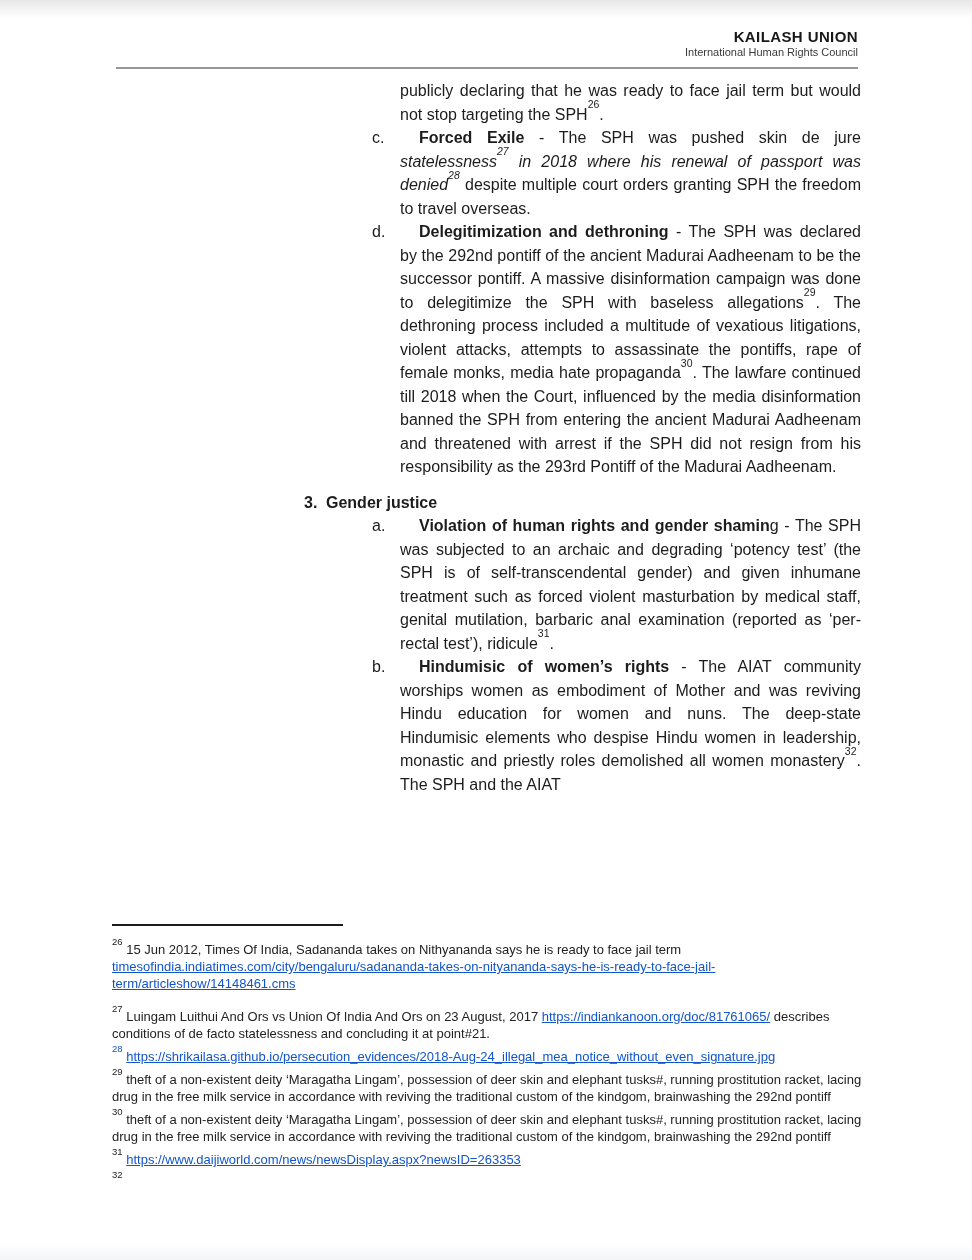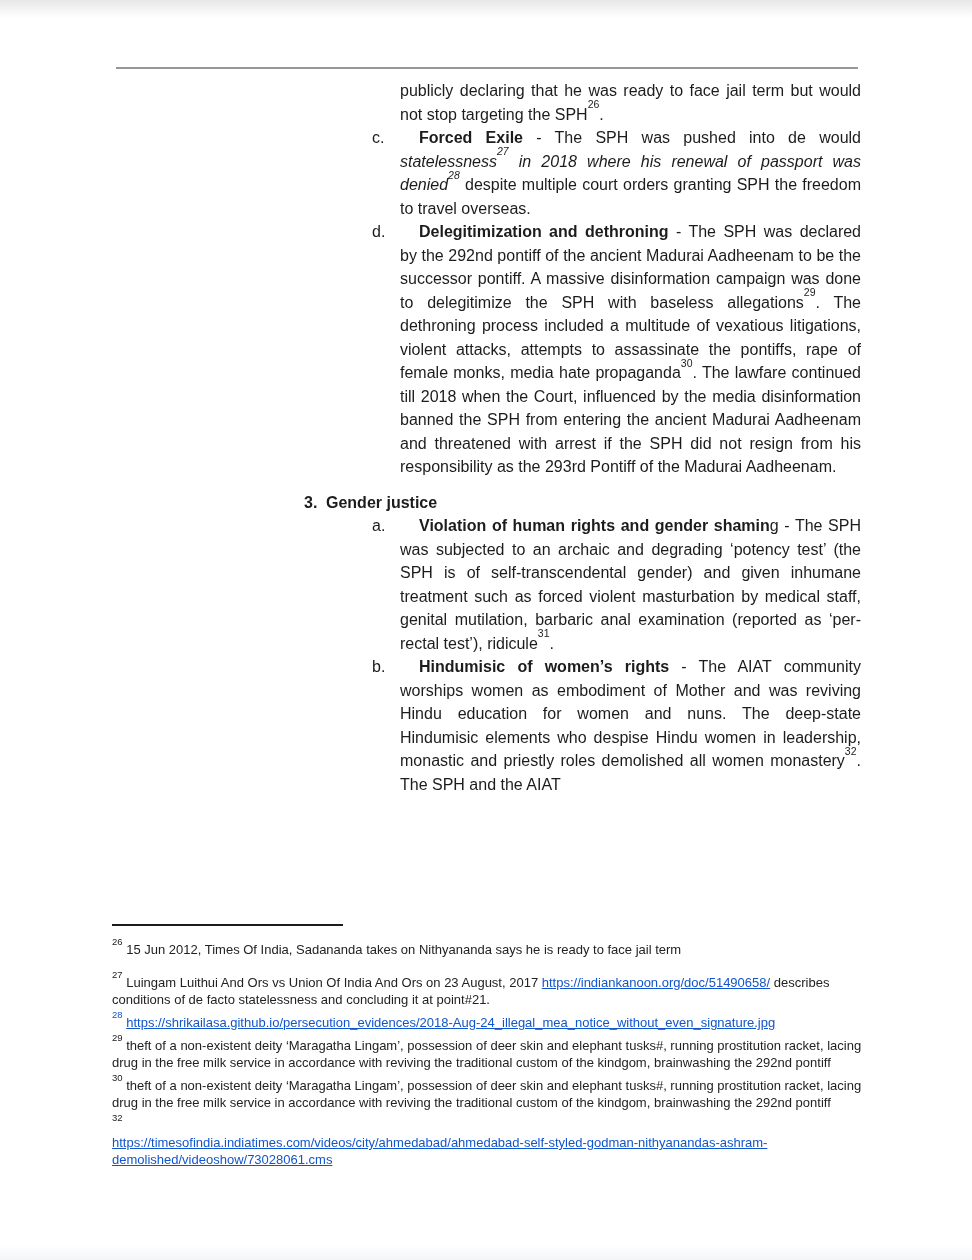--- a/index.html
+++ b/index.html
@@ -44,28 +44,32 @@
   .footnotes sup{font-size:9.5px;line-height:0;position:relative;top:-4px;}
   a.link{color:#1155cc;text-decoration:underline;overflow-wrap:anywhere;cursor:pointer;}
   sup.suplink{color:#1155cc;}
 </style>
 </head>
 <body>
 
 <div class="page">
   <div class="edge-top"></div>
 
+  <header class="doc-header">
+    <div class="org-name">KAILASH UNION</div>
+    <div class="org-sub">International Human Rights Council</div>
+  </header>
   <div class="header-rule"></div>
 
   <main class="content">
     <p class="cont-para"><span>publicly declaring that he was ready to face jail term but would not stop targeting the SPH</span><sup class="sup">26</sup><span>.</span></p>
 
     <div class="li">
       <span class="marker">c.</span>
-      <span><span class="b">Forced Exile</span><span> - The SPH was pushed into de would </span><span class="i">statelessness</span><sup class="i">27</sup><span class="i"> in 2018 where his renewal of passport was denied</span><sup class="i">28</sup><span> despite multiple court orders granting SPH the freedom to travel overseas.</span></span>
+      <span><span class="b">Forced Exile</span><span> - The SPH was pushed skin de jure </span><span class="i">statelessness</span><sup class="i">27</sup><span class="i"> in 2018 where his renewal of passport was denied</span><sup class="i">28</sup><span> despite multiple court orders granting SPH the freedom to travel overseas.</span></span>
     </div>
 
     <div class="li">
       <span class="marker">d.</span>
       <span><span class="b">Delegitimization and dethroning</span><span> - The SPH was declared by the 292nd pontiff of the ancient Madurai Aadheenam to be the successor pontiff. A massive disinformation campaign was done to delegitimize the SPH with baseless allegations</span><sup class="sup">29</sup><span>. The dethroning process included a multitude of vexatious litigations, violent attacks, attempts to assassinate the pontiffs, rape of female monks, media hate propaganda</span><sup class="sup">30</sup><span>. The lawfare continued till 2018 when the Court, influenced by the media disinformation banned the SPH from entering the ancient Madurai Aadheenam and threatened with arrest if the SPH did not resign from his responsibility as the 293rd Pontiff of the Madurai Aadheenam.</span></span>
     </div>
 
     <div class="sec-heading">
       <span class="sec-num">3.</span>
       <span class="sec-title">Gender justice</span>
@@ -78,22 +82,23 @@
 
     <div class="li">
       <span class="marker">b.</span>
       <span><span class="b">Hindumisic of women’s rights</span><span> - The AIAT community worships women as embodiment of Mother and was reviving Hindu education for women and nuns. The deep-state Hindumisic elements who despise Hindu women in leadership, monastic and priestly roles demolished all women monastery</span><sup class="sup">32</sup><span>. The SPH and the AIAT</span></span>
     </div>
   </main>
 
   <div class="fn-sep"></div>
 
   <section class="footnotes">
-    <p class="fn gap"><sup class="sup">26</sup><span> 15 Jun 2012, Times Of India, Sadananda takes on Nithyananda says he is ready to face jail term</span><br></p>
-    <p class="fn"><sup class="sup">27</sup><span> Luingam Luithui And Ors vs Union Of India And Ors on 23 August, 2017 </span><a class="link" href="#">https://indiankanoon.org/doc/51490658/</a><span> describes conditions of de facto statelessness and concluding it at point#21.</span></p>
+    <p class="fn gap"><sup class="sup">26</sup><span> 15 Jun 2012, Times Of India, Sadananda takes on Nithyananda says he is ready to face jail term</span><br><a class="link" href="#">timesofindia.indiatimes.com/city/bengaluru/sadananda-takes-on-nityananda-says-he-is-ready-to-face-jail-term/articleshow/14148461.cms</a></p>
+    <p class="fn"><sup class="sup">27</sup><span> Luingam Luithui And Ors vs Union Of India And Ors on 23 August, 2017 </span><a class="link" href="#">https://indiankanoon.org/doc/81761065/</a><span> describes conditions of de facto statelessness and concluding it at point#21.</span></p>
     <p class="fn"><sup class="suplink">28</sup><span> </span><a class="link" href="#">https://shrikailasa.github.io/persecution_evidences/2018-Aug-24_illegal_mea_notice_without_even_signature.jpg</a></p>
     <p class="fn"><sup class="sup">29</sup><span> theft of a non-existent deity ‘Maragatha Lingam’,  possession of deer skin and elephant tusks#, running prostitution racket, lacing drug in the free milk service in accordance with reviving the traditional custom of the kindgom, brainwashing the 292nd pontiff</span></p>
     <p class="fn"><sup class="sup">30</sup><span>  theft of a non-existent deity ‘Maragatha Lingam’,  possession of deer skin and elephant tusks#, running prostitution racket, lacing drug in the free milk service in accordance with reviving the traditional custom of the kindgom, brainwashing the 292nd pontiff</span></p>
-    <p class="fn"><sup class="sup">32</sup><br><a class="link" href="#">https://timesofindia.indiatimes.com/videos/city/ahmedabad/ahmedabad-self-styled-godman-nithyanandas-ashram-demolished/videoshow/73028061.cms</a></p>
+    <p class="fn"><sup class="sup">31</sup><span> </span><a class="link" href="#">https://www.daijiworld.com/news/newsDisplay.aspx?newsID=263353</a></p>
+    <p class="fn"><sup class="sup">32</sup><br></p>
   </section>
 
   <div class="edge-bottom"></div>
 </div>
 
 </body></html>

